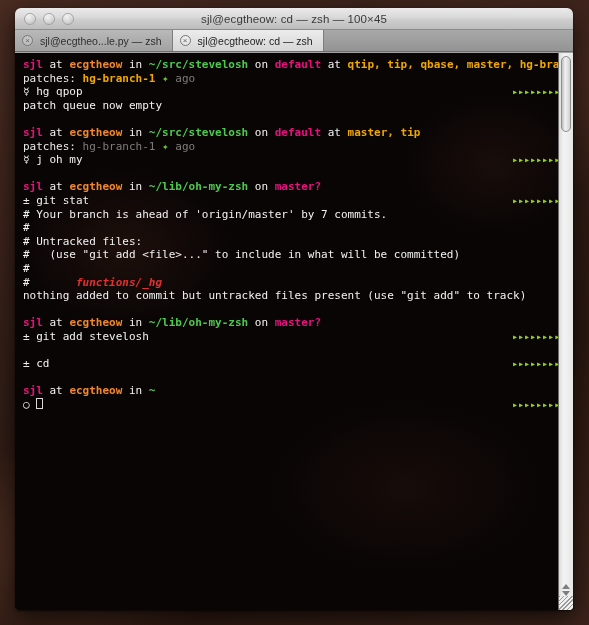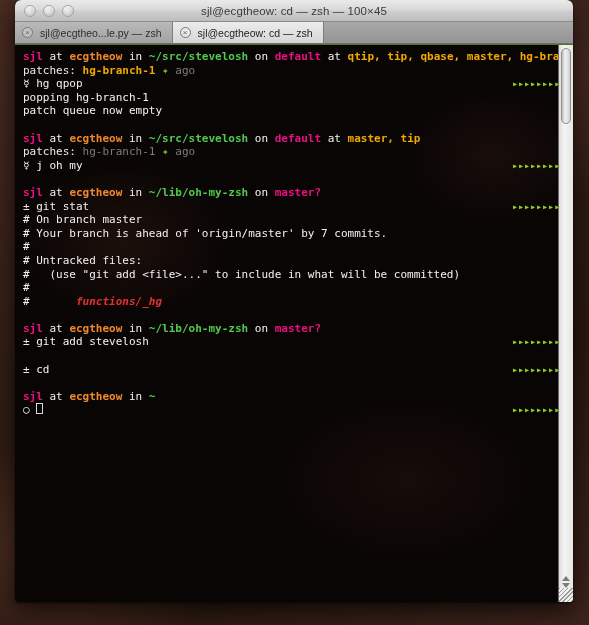--- a/index.html
+++ b/index.html
@@ -15,26 +15,26 @@
     background-image:
       radial-gradient(ellipse 220px 160px at 12% 88%, rgba(120,72,52,0.55), rgba(0,0,0,0) 70%),
       radial-gradient(ellipse 260px 180px at 88% 12%, rgba(110,64,46,0.45), rgba(0,0,0,0) 70%),
       radial-gradient(ellipse 300px 200px at 50% 50%, rgba(70,40,28,0.5), rgba(0,0,0,0) 75%),
       linear-gradient(150deg, #4a2c22 0%, #331e17 40%, #2b1810 70%, #3d241b 100%);
     position: relative;
   }
   
   #window {
     position: absolute;
-    left: 15px; top: 0;
+    left: 15px; top: 8px;
     width: 558px; height: 602px;
     border-radius: 6px 6px 4px 4px;
     box-shadow: 0 8px 26px rgba(0,0,0,0.72), 0 1px 2px rgba(0,0,0,0.6);
     overflow: hidden;
-    background: #4d7c0f;
+    background: #a3a3a3;
   }
   
   #titlebar {
     height: 22px;
     background: linear-gradient(to bottom, #eaeaea 0%, #d8d8d8 48%, #cfcfcf 52%, #bdbdbd 100%);
     border-bottom: 1px solid #8c8c8c;
     position: relative;
     display: flex;
     align-items: center;
     border-radius: 6px 6px 0 0;
@@ -189,36 +189,35 @@
       <span>sjl@ecgtheow: cd — zsh</span>
     </div>
     <div class="tab-filler"></div>
   </div>
 
   <div id="term-wrap">
     <div id="screen">
         <div class="line"><span class="c-user">sjl</span><span class="c-plain"> at </span><span class="c-host">ecgtheow</span><span class="c-plain"> in </span><span class="c-path">~/src/stevelosh</span><span class="c-plain"> on </span><span class="c-branch">default</span><span class="c-plain"> at </span><span class="c-tags">qtip, tip, qbase, master, hg-branch-1</span></div>
         <div class="line"><span class="c-white">patches: </span><span class="c-patch">hg-branch-1</span><span class="c-gsym"> ✦ </span><span class="c-dim">ago</span></div>
         <div class="line"><span class="c-white">☿ </span><span class="c-plain">hg qpop</span><span class="arrows c-green">▸▸▸▸▸▸▸▸▸▸</span></div>
-        <div class="line"><span class="c-plain">popping hg-branch-1</span></div>
         <div class="line"><span class="c-plain">patch queue now empty</span></div>
         <div class="line blank"></div>
         <div class="line"><span class="c-user">sjl</span><span class="c-plain"> at </span><span class="c-host">ecgtheow</span><span class="c-plain"> in </span><span class="c-path">~/src/stevelosh</span><span class="c-plain"> on </span><span class="c-branch">default</span><span class="c-plain"> at </span><span class="c-tags">master, tip</span></div>
         <div class="line"><span class="c-white">patches: </span><span class="c-dim">hg-branch-1</span><span class="c-gsym"> ✦ </span><span class="c-dim">ago</span></div>
         <div class="line"><span class="c-white">☿ </span><span class="c-plain">j oh my</span><span class="arrows c-green">▸▸▸▸▸▸▸▸▸▸</span></div>
         <div class="line blank"></div>
         <div class="line"><span class="c-user">sjl</span><span class="c-plain"> at </span><span class="c-host">ecgtheow</span><span class="c-plain"> in </span><span class="c-path">~/lib/oh-my-zsh</span><span class="c-plain"> on </span><span class="c-branch">master?</span></div>
         <div class="line"><span class="c-white">± </span><span class="c-plain">git stat</span><span class="arrows c-green">▸▸▸▸▸▸▸▸▸▸</span></div>
-        <div class="line"><span class="c-plain"># On branch master</span></div>
         <div class="line"><span class="c-plain"># Your branch is ahead of 'origin/master' by 7 commits.</span></div>
         <div class="line"><span class="c-plain">#</span></div>
         <div class="line"><span class="c-plain"># Untracked files:</span></div>
         <div class="line"><span class="c-plain">#   (use "git add &lt;file&gt;..." to include in what will be committed)</span></div>
         <div class="line"><span class="c-plain">#</span></div>
         <div class="line"><span class="c-plain">#       </span><span class="c-red">functions/_hg</span></div>
+        <div class="line"><span class="c-plain">nothing added to commit but untracked files present (use "git add" to track)</span></div>
         <div class="line blank"></div>
         <div class="line"><span class="c-user">sjl</span><span class="c-plain"> at </span><span class="c-host">ecgtheow</span><span class="c-plain"> in </span><span class="c-path">~/lib/oh-my-zsh</span><span class="c-plain"> on </span><span class="c-branch">master?</span></div>
         <div class="line"><span class="c-white">± </span><span class="c-plain">git add stevelosh</span><span class="arrows c-green">▸▸▸▸▸▸▸▸▸▸</span></div>
         <div class="line blank"></div>
         <div class="line"><span class="c-white">± </span><span class="c-plain">cd</span><span class="arrows c-green">▸▸▸▸▸▸▸▸▸▸</span></div>
         <div class="line blank"></div>
         <div class="line"><span class="c-user">sjl</span><span class="c-plain"> at </span><span class="c-host">ecgtheow</span><span class="c-plain"> in </span><span class="c-path">~</span></div>
         <div class="line"><span class="c-white">○ </span><span class="cursor"></span><span class="arrows c-green">▸▸▸▸▸▸▸▸▸▸</span></div>
       </div>
 

